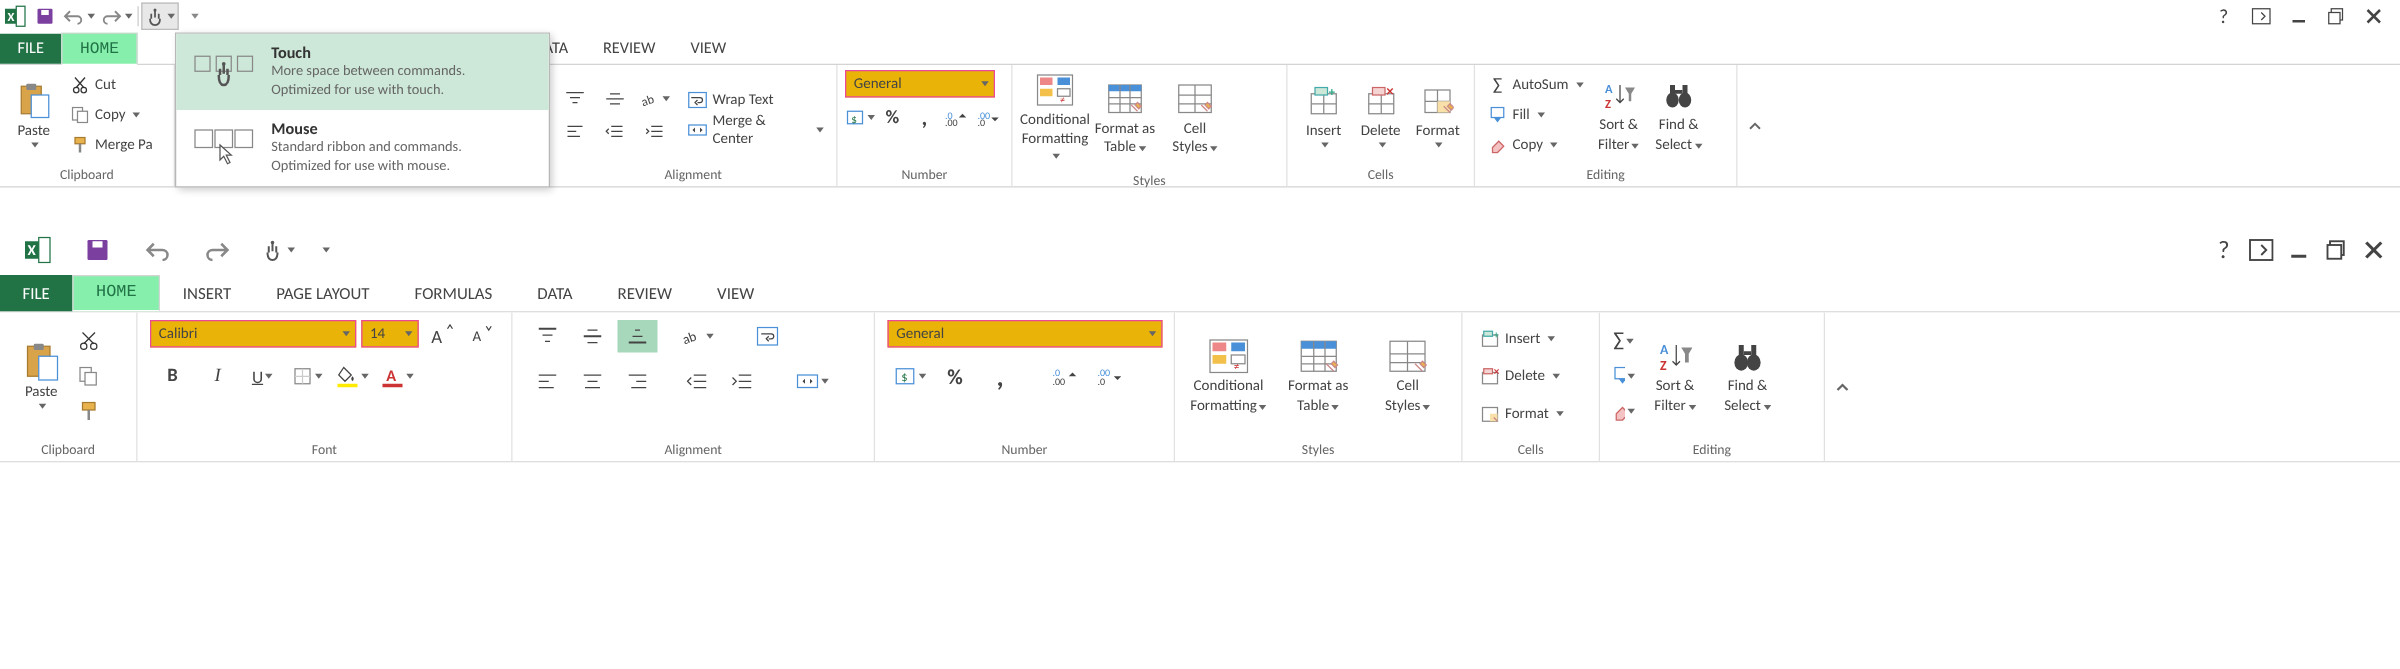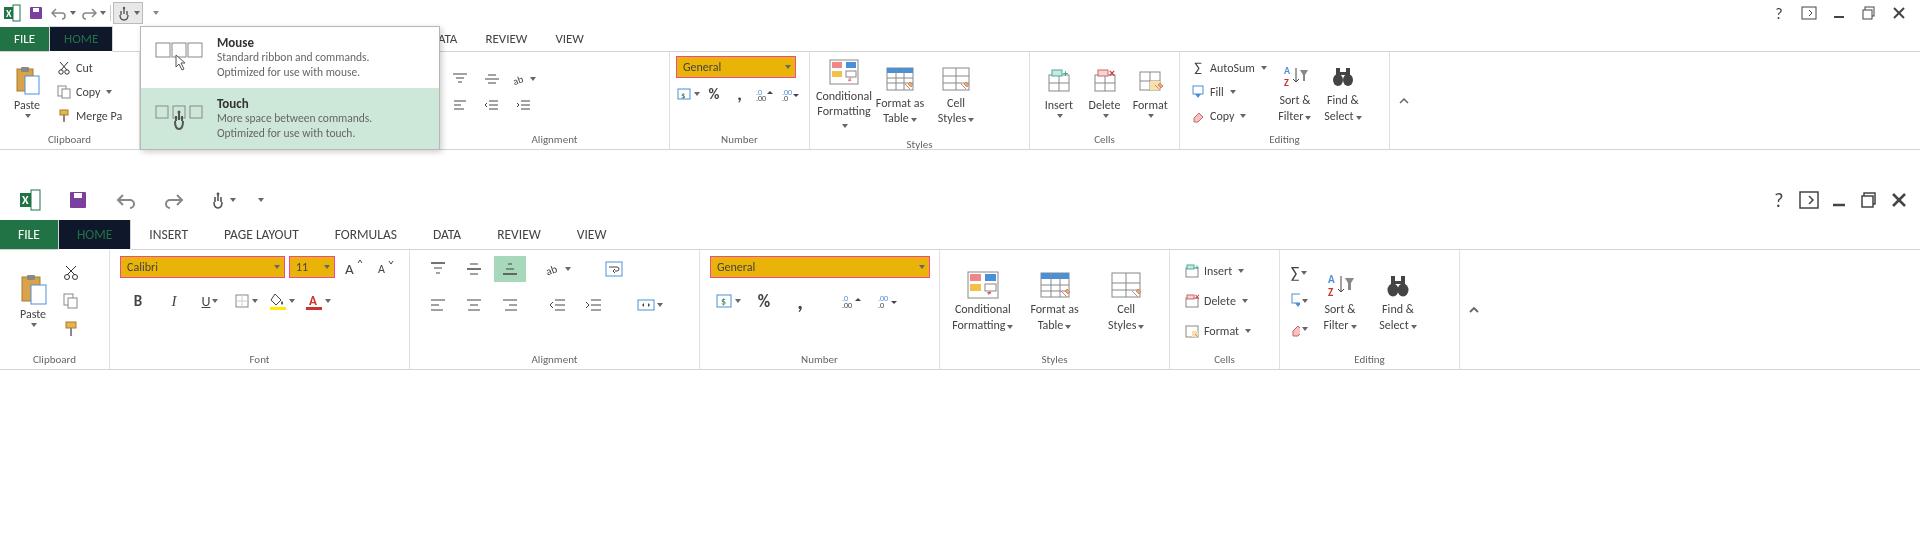--- a/index.html
+++ b/index.html
@@ -6,21 +6,21 @@
   body { background: #fff; font-size: 12px; color: #444; }
   .app { width: 1920px; }
   
   .qat { display: flex; align-items: center; height: 26px; background: #fff; position: relative; }
   .qat-item { display: flex; align-items: center; justify-content: center; width: 24px; height: 22px; }
   .qat-item.wide { width: 30px; }
   .sep { width: 1px; height: 16px; background: #ccc; margin: 0 2px; }
   .tabs { display: flex; align-items: center; height: 26px; background: #fff; border-bottom: 1px solid #d4d4d4; }
   .tab { padding: 4px 14px 5px; font-size: 13px; color: #444; cursor: pointer; }
   .tab.file { background: #217346; color: #fff; }
-  .tab.active { color: #217346; border: 1px solid #d4d4d4; border-bottom: 1px solid #fff; background: #0f172a; }
+  .tab.active { color: #217346; border: 1px solid #d4d4d4; border-bottom: 1px solid #fff; background: #86efac; font-family: Liberation Mono, monospace; }
   .ribbon { display: flex; align-items: stretch; height: 98px; border-bottom: 1px solid #d4d4d4; background: #fff; }
   .group { display: flex; flex-direction: column; border-right: 1px solid #e1e1e1; position: relative; }
   .group-body { flex: 1; display: flex; align-items: center; padding: 4px 6px; }
   .group-label { text-align: center; font-size: 11px; color: #666; padding: 2px 0 3px; position: relative; }
   .bigbtn { display: flex; flex-direction: column; align-items: center; justify-content: center; width: 56px; gap: 2px; font-size: 12px; color: #444; text-align:center; line-height: 1.1; }
   .smallrow { display: flex; align-items: center; gap: 4px; height: 22px; padding: 0 4px; font-size: 12px; color: #444; }
   .dd { width: 0; height: 0; border-left: 3px solid transparent; border-right: 3px solid transparent; border-top: 4px solid #666; display:inline-block; margin-left:2px; }
   .icon16 { width:16px; height:16px; display:flex; align-items:center; justify-content:center; }
   .icon32 { width:32px; height:32px; display:flex; align-items:center; justify-content:center; }
   .icon18 { width:18px; height:18px; display:flex; align-items:center; justify-content:center; }
@@ -115,51 +115,51 @@
         </div>
       <div class="winbtn">
           <svg width="14" height="14">
             <line x1="2" y1="2" x2="12" y2="12" stroke="#444" stroke-width="2"></line>
             <line x1="12" y1="2" x2="2" y2="12" stroke="#444" stroke-width="2"></line>
           </svg>
         </div>
     </div>
 
     <div class="popup">
-      <div class="popup-item">
-        <div class="popup-icon">
-          <svg width="50" height="38">
-              <rect x="2" y="6" width="14" height="14" fill="none" stroke="#888"></rect>
-              <rect x="18" y="6" width="14" height="14" fill="none" stroke="#888"></rect>
-              <rect x="34" y="6" width="14" height="14" fill="none" stroke="#888"></rect>
-              <path d="M22 18 l0 12 l3 -3 l3 6 l2 -1 l-3 -6 l4 0 z" fill="#fff" stroke="#555"></path>
-            </svg>
-        </div>
-        <div>
-          <div class="popup-title">Mouse</div>
-          <div class="popup-desc">Standard ribbon and commands.</div>
-          <div class="popup-desc">Optimized for use with mouse.</div>
-        </div>
-      </div>
       <div class="popup-item sel">
         <div class="popup-icon">
           <svg width="50" height="38">
               <rect x="2" y="8" width="12" height="12" fill="none" stroke="#888"></rect>
               <rect x="19" y="8" width="12" height="12" fill="none" stroke="#888"></rect>
               <rect x="36" y="8" width="12" height="12" fill="none" stroke="#888"></rect>
               <path d="M25 14 v8 M22 18 v5 M28 18 v5 M21 23 q0 8 4 8 q4 0 4-8" fill="none" stroke="#555" stroke-width="2"></path>
               <circle cx="25" cy="14" r="1.5" fill="#555"></circle>
             </svg>
         </div>
         <div>
           <div class="popup-title">Touch</div>
           <div class="popup-desc">More space between commands.</div>
           <div class="popup-desc">Optimized for use with touch.</div>
         </div>
       </div>
+      <div class="popup-item">
+        <div class="popup-icon">
+          <svg width="50" height="38">
+              <rect x="2" y="6" width="14" height="14" fill="none" stroke="#888"></rect>
+              <rect x="18" y="6" width="14" height="14" fill="none" stroke="#888"></rect>
+              <rect x="34" y="6" width="14" height="14" fill="none" stroke="#888"></rect>
+              <path d="M22 18 l0 12 l3 -3 l3 6 l2 -1 l-3 -6 l4 0 z" fill="#fff" stroke="#555"></path>
+            </svg>
+        </div>
+        <div>
+          <div class="popup-title">Mouse</div>
+          <div class="popup-desc">Standard ribbon and commands.</div>
+          <div class="popup-desc">Optimized for use with mouse.</div>
+        </div>
+      </div>
     </div>
   </div>
 
   <div class="tabs">
     <div class="tab file">FILE</div>
     <div class="tab active">HOME</div>
 
     <div style="width:303px;"></div>
     <div class="tab">DATA</div>
     <div class="tab">REVIEW</div>
@@ -259,20 +259,41 @@
                 <svg width="16" height="14">
                   <path d="M5 3 h9 M5 7 h9 M5 11 h9 M3 5 l-2 2 l2 2" stroke="#444" fill="none"></path>
                 </svg>
               </div>
             <div class="iconbtn">
                 <svg width="16" height="14">
                   <path d="M5 3 h9 M5 7 h9 M5 11 h9 M1 5 l2 2 l-2 2" stroke="#444" fill="none"></path>
                 </svg>
               </div>
           </div>
+        </div>
+        <div class="stack" style="margin-left:8px;">
+          <div class="smallrow">
+              <span class="icon16">
+                <svg width="16" height="14">
+                  <rect x="1" y="1" width="14" height="12" fill="none" stroke="#4a90d9"></rect>
+                  <path d="M3 5 h7 a2 2 0 0 1 0 4 h-2 m0 -2 l-2 2 l2 2" stroke="#444" fill="none"></path>
+                </svg>
+              </span>
+              <span>Wrap Text</span>
+            </div>
+          <div class="smallrow">
+              <span class="icon16">
+                <svg width="16" height="14">
+                  <rect x="1" y="3" width="14" height="8" fill="none" stroke="#4a90d9"></rect>
+                  <path d="M4 7 l2 -2 v4 z M12 7 l-2 -2 v4 z" fill="#444"></path>
+                </svg>
+              </span>
+              <span>Merge &amp; Center</span>
+              <span class="dd"></span>
+            </div>
         </div>
       </div>
       <div class="group-label">Alignment</div>
     </div>
 
     <div class="group" style="width:140px;">
       <div class="group-body" style="flex-direction:column; align-items:stretch; gap:4px;">
         <div class="combo" style="width:120px;">
           <span>General</span>
             <span class="dd"></span>
@@ -583,21 +604,21 @@
     </div>
 
     <div class="group" style="width:300px;">
       <div class="group-body" style="flex-direction:column; align-items:stretch; gap:8px;">
         <div style="display:flex; gap:4px;">
           <div class="combo" style="flex:1;">
             <span>Calibri</span>
               <span class="dd"></span>
           </div>
           <div class="combo" style="width:46px;">
-            <span>11</span>
+            <span>14</span>
               <span class="dd"></span>
           </div>
           <div class="iconbtn">
               <svg width="20" height="18">
                 <text x="2" y="15" font-size="15" fill="#444">A</text>
                 <path d="M15 4 l2 -3 l2 3" stroke="#444" fill="none"></path>
               </svg>
             </div>
           <div class="iconbtn">
               <svg width="20" height="18">

